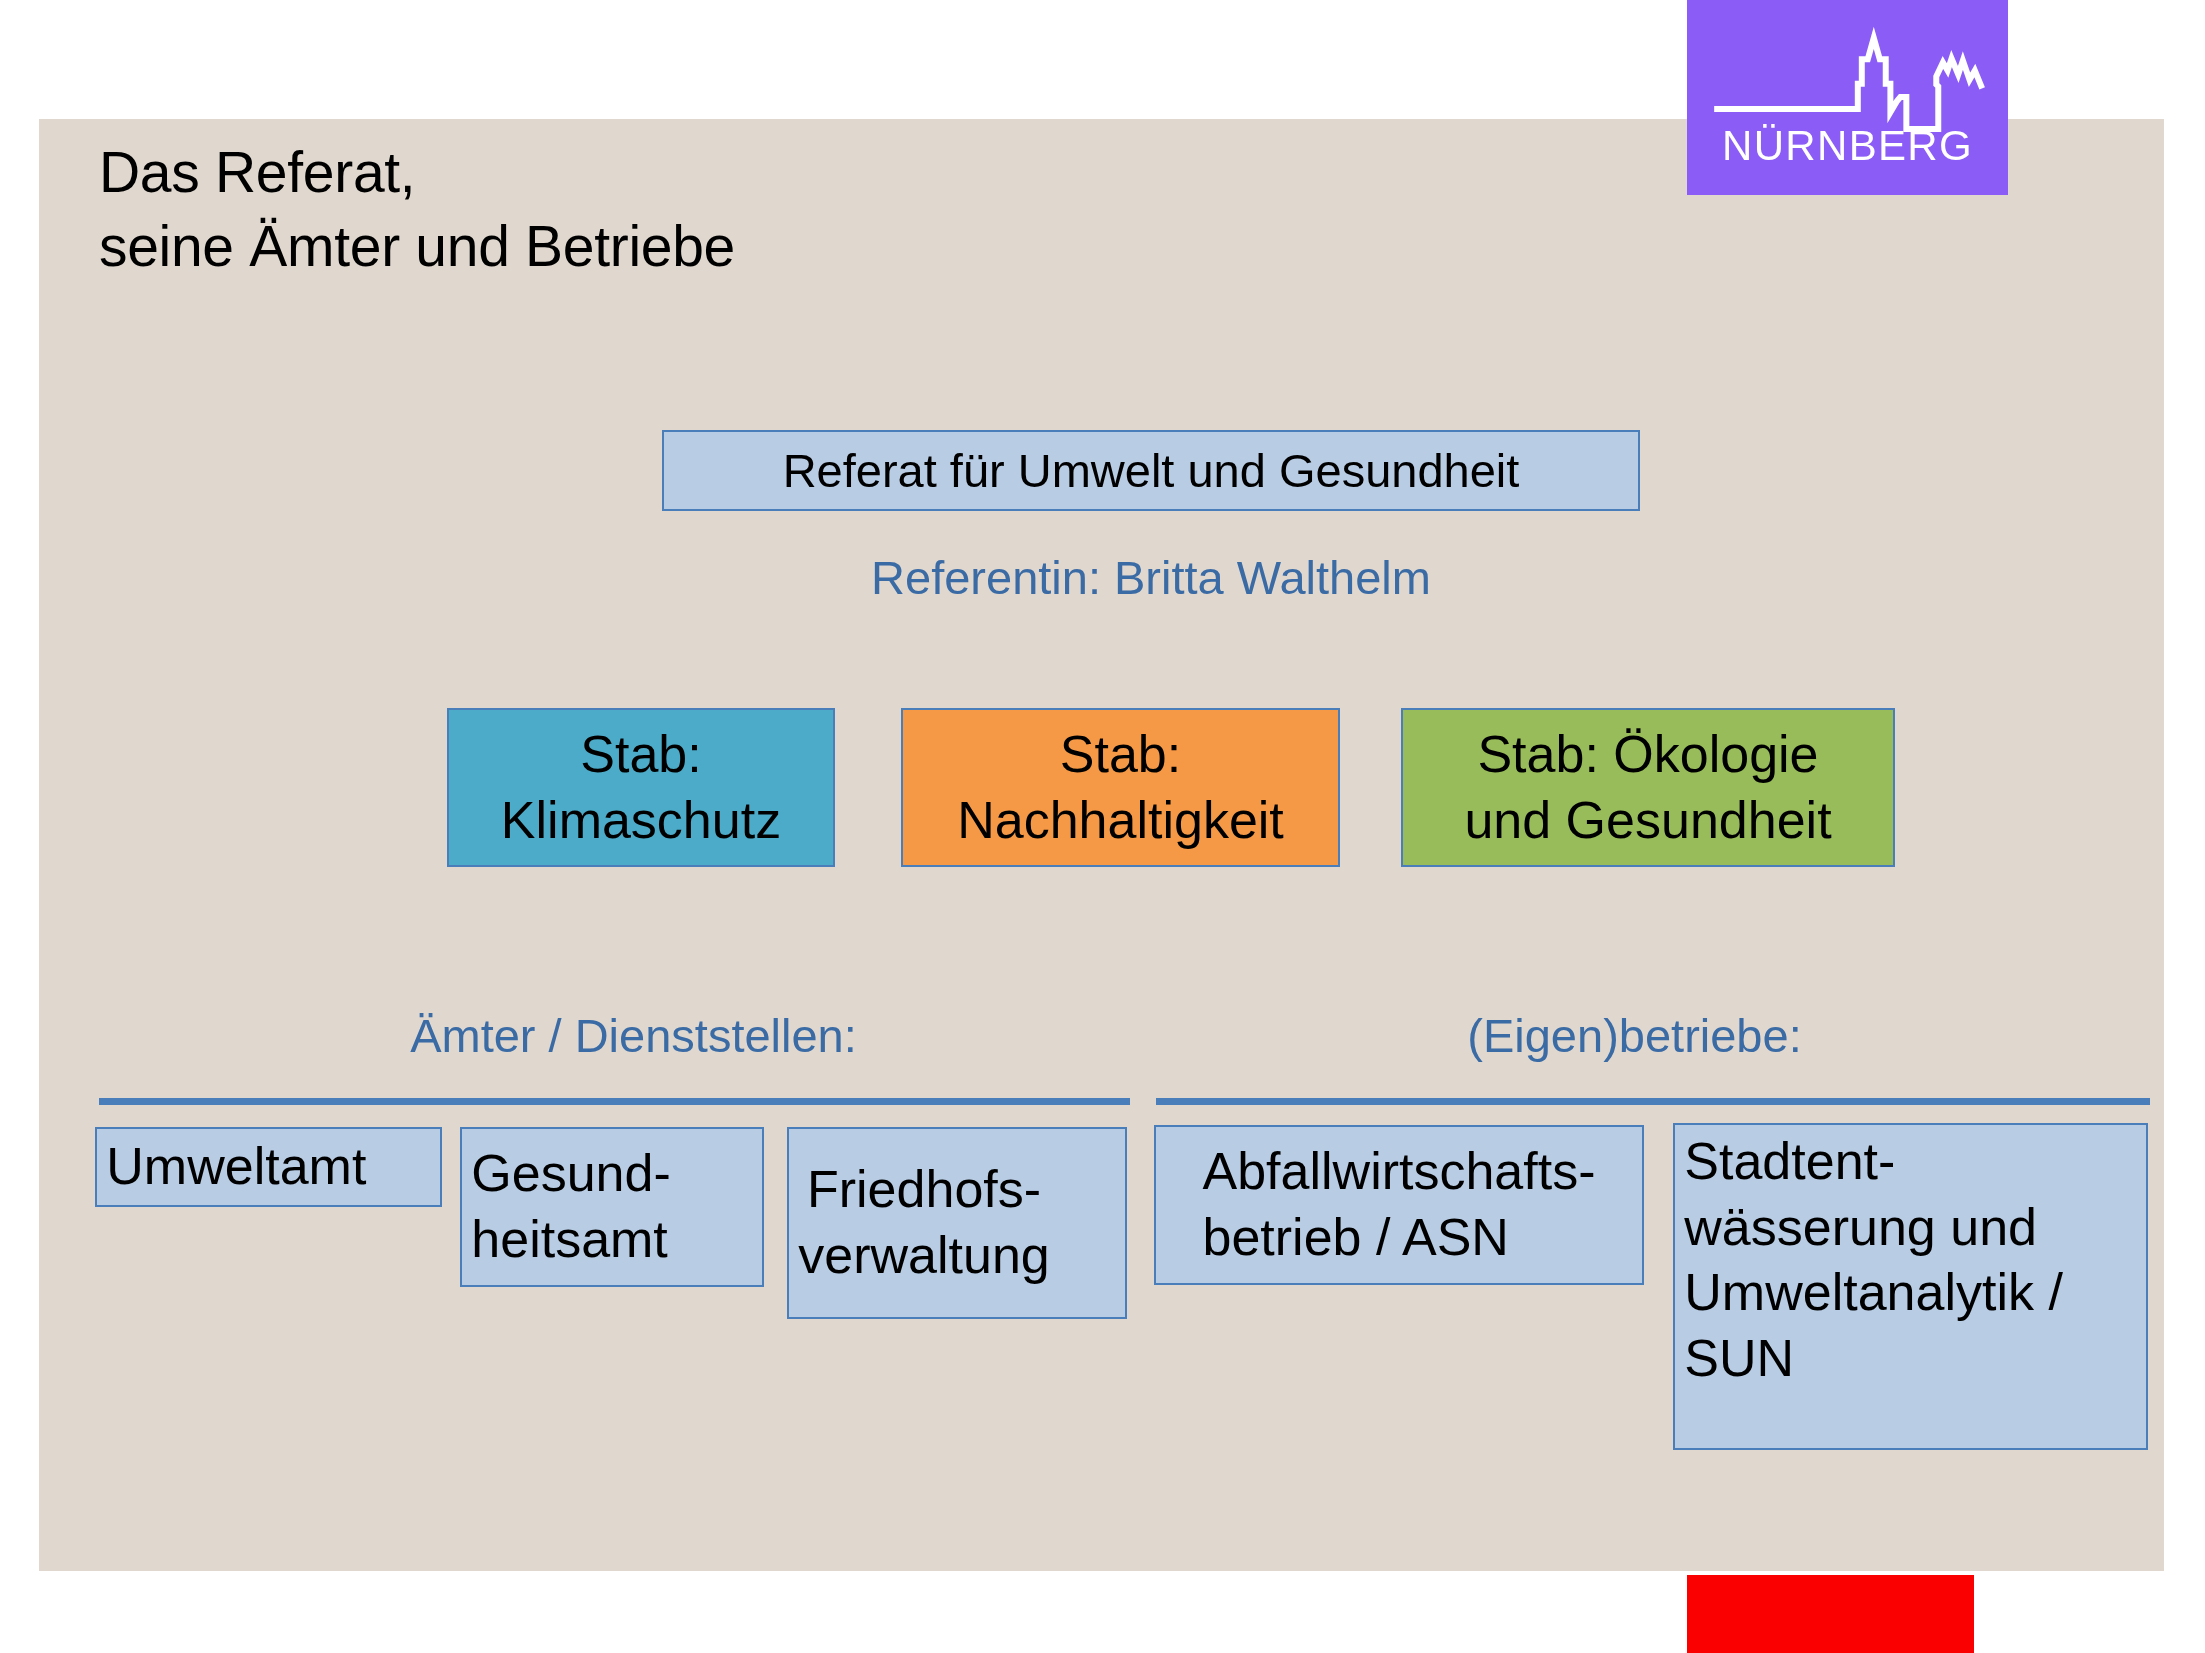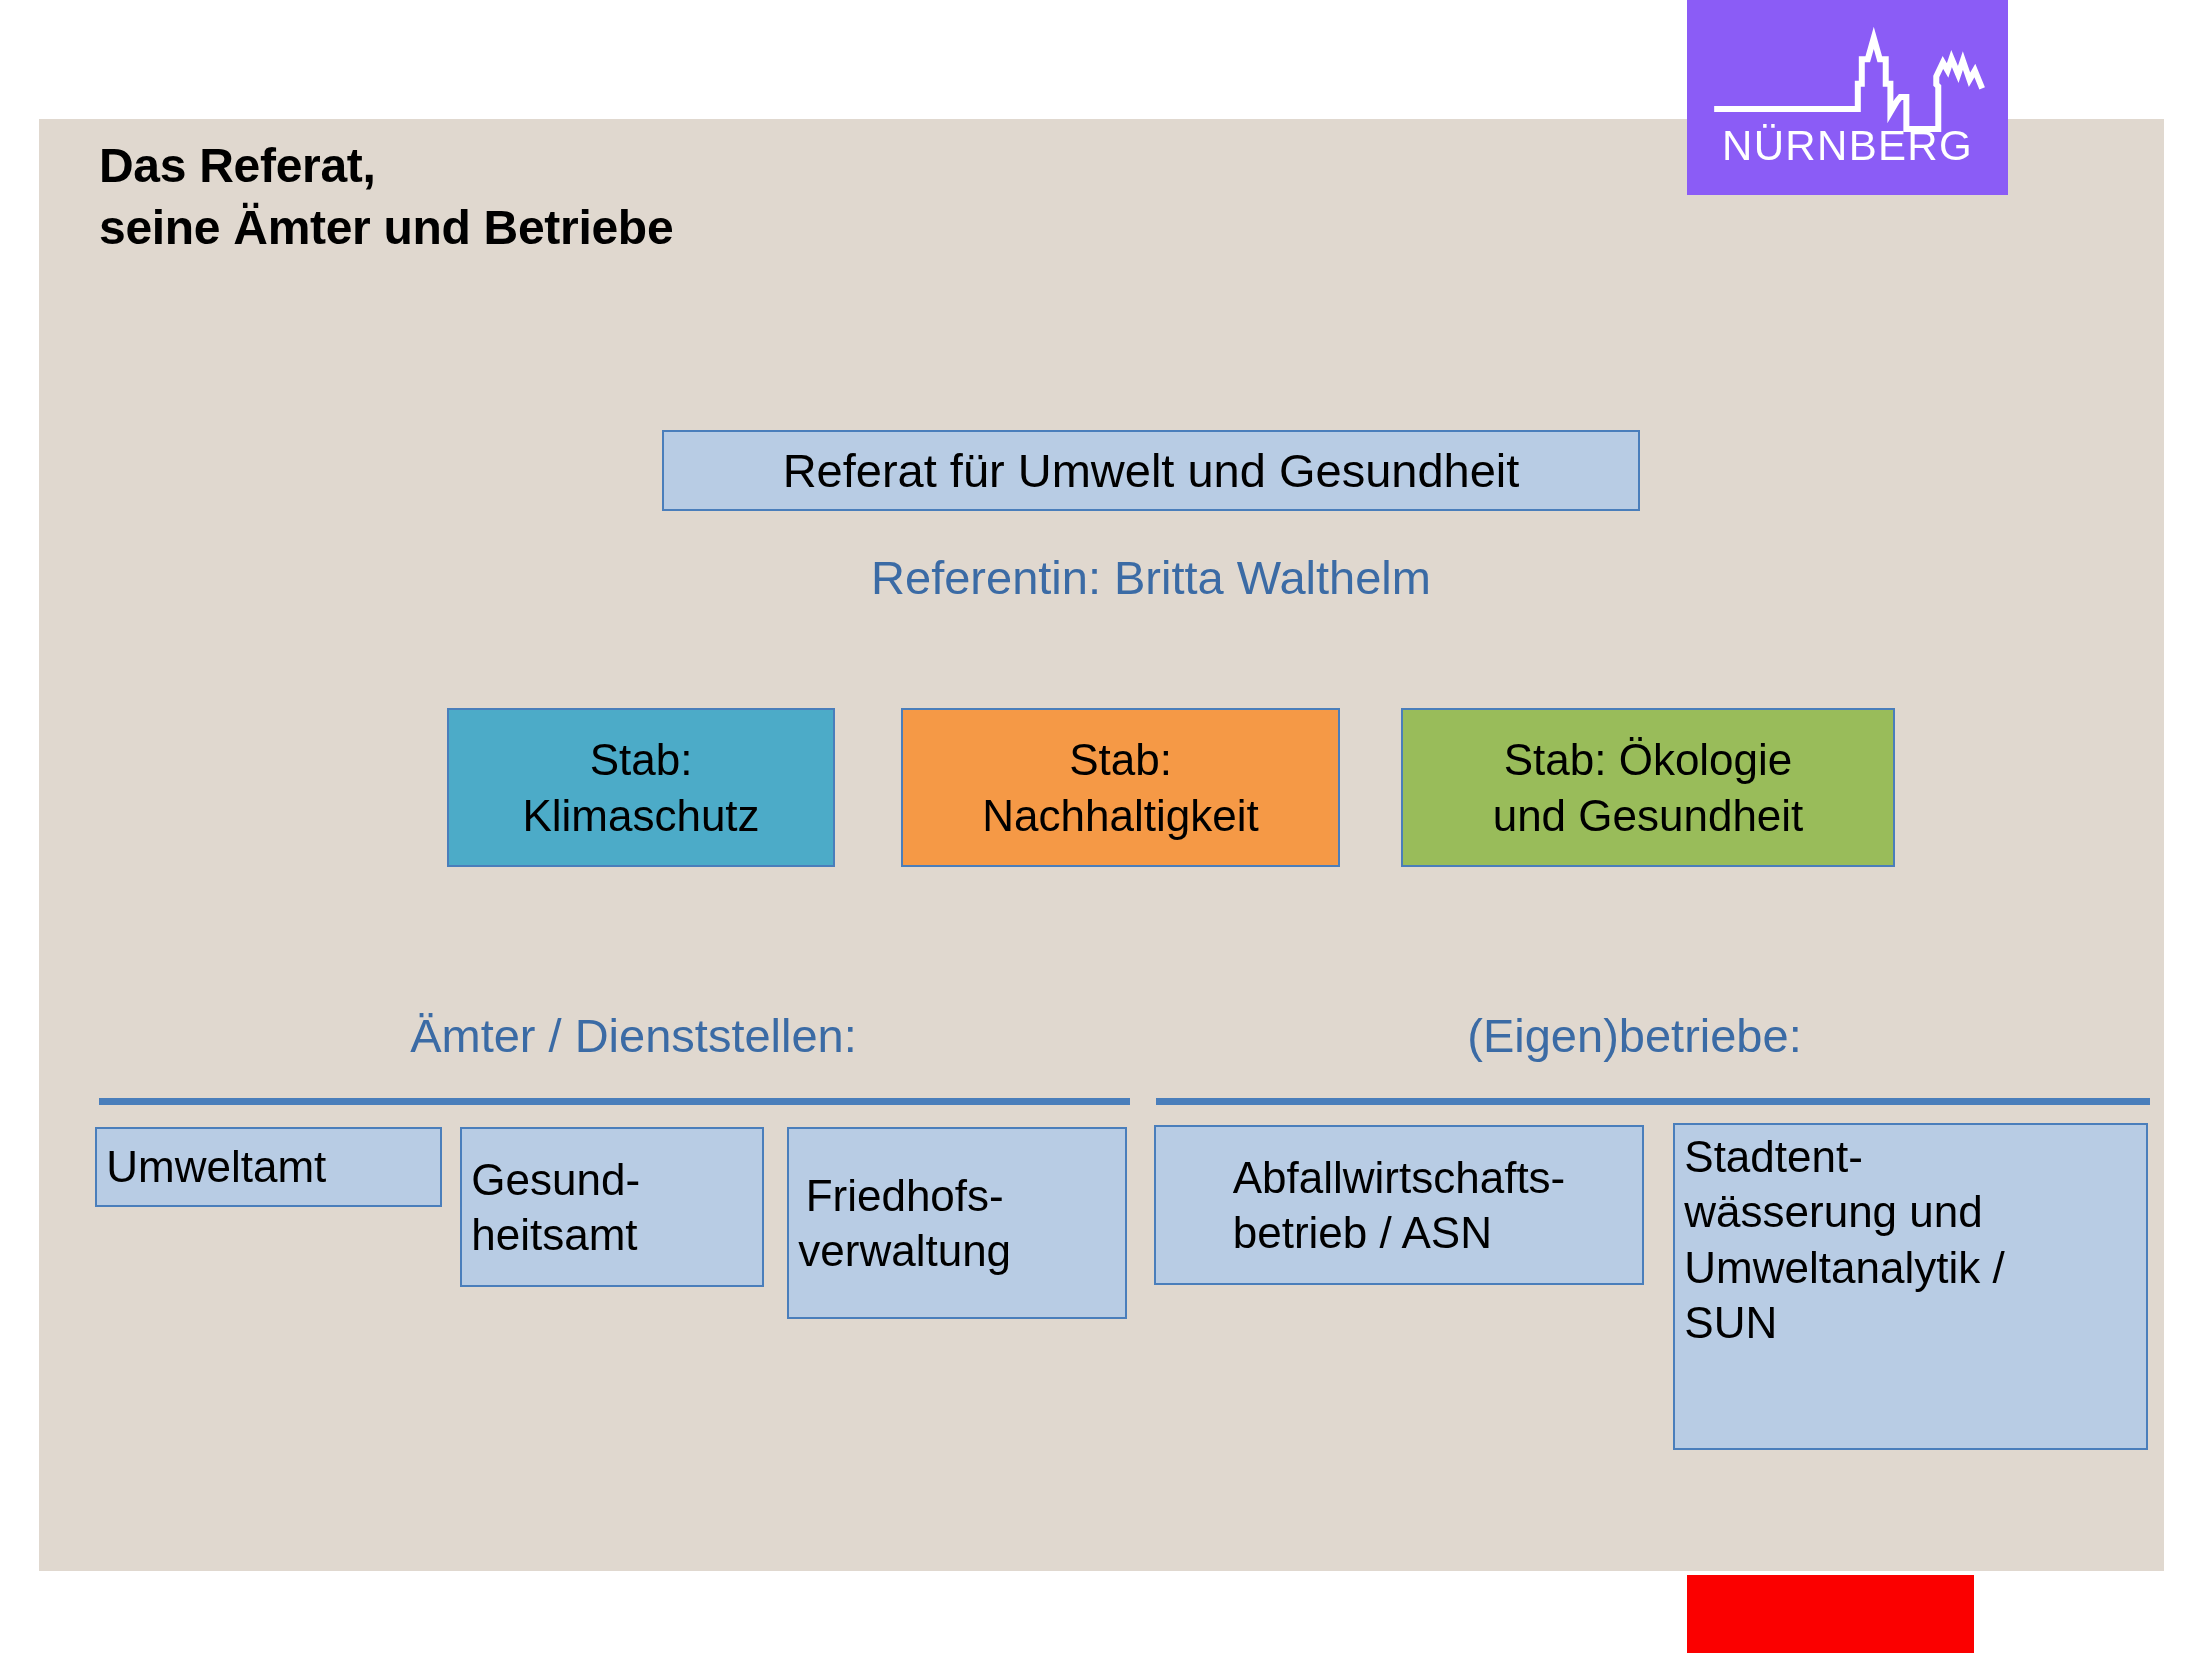--- a/index.html
+++ b/index.html
@@ -71,39 +71,39 @@
     height: 79px;
     background: #fb0000;
   }
 
   
   .slide-title {
     position: absolute;
     left: 99px;
     top: 135px;
     width: 1334px;
-    font-size: 48px;
-    font-weight: bold;
+    font-size: 57px;
+    font-weight: normal;
     color: #000000;
     line-height: 1.30;
     letter-spacing: -0.3px;
   }
   .slide-title .line { display: block; white-space: nowrap; }
 
   
   .box {
     position: absolute;
     box-sizing: border-box;
     border: 2.7px solid #4a7ebb;
     background: #b8cce4;
     color: #000000;
     display: flex;
     align-items: center;
     justify-content: flex-start;
-    font-size: 44px;
+    font-size: 52px;
     line-height: 1.26;
     padding: 0 9.3px;
   }
   .box.centered { justify-content: center; text-align: center; }
   .box .txt { display: block; white-space: pre-line; }
 
   
   #box-referat {
     left: 662px;
     top: 430px;

